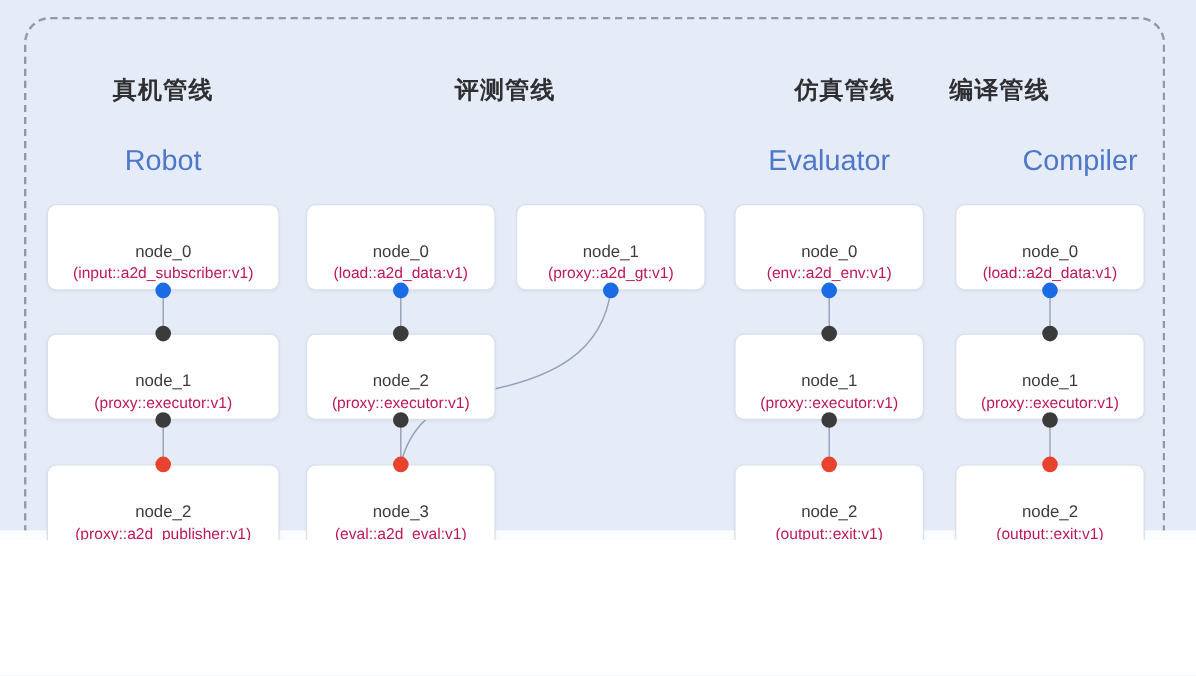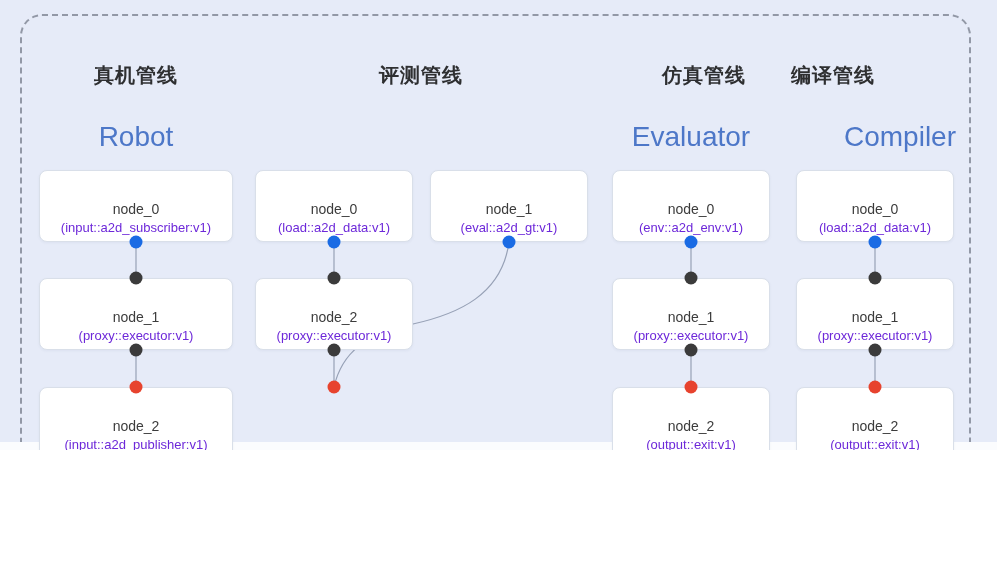--- a/index.html
+++ b/index.html
@@ -33,37 +33,37 @@
   .title-zh{
     position:absolute;top:62px;width:240px;
     text-align:center;
     font-size:20px;font-weight:600;color:#2e2f31;
     letter-spacing:1px;
     z-index:2;
   }
   .title-en{
     position:absolute;top:121px;width:240px;
     text-align:center;
-    font-size:28px;font-weight:400;color:#4d77c8;
+    font-size:24px;font-weight:400;color:#4d77c8;
     z-index:2;
   }
   .node{
     position:absolute;height:72px;
     background:#ffffff;
     border:1px solid #d9dfe9;
     border-radius:8px;
     box-shadow:0 1px 3px rgba(30,50,100,0.05);
     display:flex;flex-direction:column;
     align-items:center;justify-content:center;
     gap:3px;
     z-index:2;
     box-sizing:border-box;
   }
   .node-name{font-size:14px;color:#3c3c3c;margin-top:24px;}
-  .node-type{font-size:13px;color:#6d28d9;}
+  .node-type{font-size:13px;color:#be185d;}
   .dot{
     position:absolute;width:13px;height:13px;border-radius:50%;
     transform:translate(-50%,-50%);
     z-index:3;
   }
   .dot-blue{background:#1a6be4;}
   .dot-dark{background:#3b3b3b;}
   .dot-red{background:#e7432e;}
 </style>
 </head>
@@ -104,34 +104,38 @@
   <div class="node" style="left:39px;top:170px;width:194px">
     <div class="node-name">node_0</div>
     <div class="node-type">(input::a2d_subscriber:v1)</div>
   </div>
   <div class="node" style="left:39px;top:278px;width:194px">
     <div class="node-name">node_1</div>
     <div class="node-type">(proxy::executor:v1)</div>
   </div>
   <div class="node" style="left:39px;top:387px;width:194px">
     <div class="node-name">node_2</div>
-    <div class="node-type">(input::a2d_publisher:v1)</div>
+    <div class="node-type">(proxy::a2d_publisher:v1)</div>
   </div>
 
   <div class="node" style="left:255px;top:170px;width:158px">
     <div class="node-name">node_0</div>
     <div class="node-type">(load::a2d_data:v1)</div>
   </div>
   <div class="node" style="left:430px;top:170px;width:158px">
     <div class="node-name">node_1</div>
-    <div class="node-type">(eval::a2d_gt:v1)</div>
+    <div class="node-type">(proxy::a2d_gt:v1)</div>
   </div>
   <div class="node" style="left:255px;top:278px;width:158px">
     <div class="node-name">node_2</div>
     <div class="node-type">(proxy::executor:v1)</div>
+  </div>
+  <div class="node" style="left:255px;top:387px;width:158px">
+    <div class="node-name">node_3</div>
+    <div class="node-type">(eval::a2d_eval:v1)</div>
   </div>
 
   <div class="node" style="left:612px;top:170px;width:158px">
     <div class="node-name">node_0</div>
     <div class="node-type">(env::a2d_env:v1)</div>
   </div>
   <div class="node" style="left:612px;top:278px;width:158px">
     <div class="node-name">node_1</div>
     <div class="node-type">(proxy::executor:v1)</div>
   </div>

